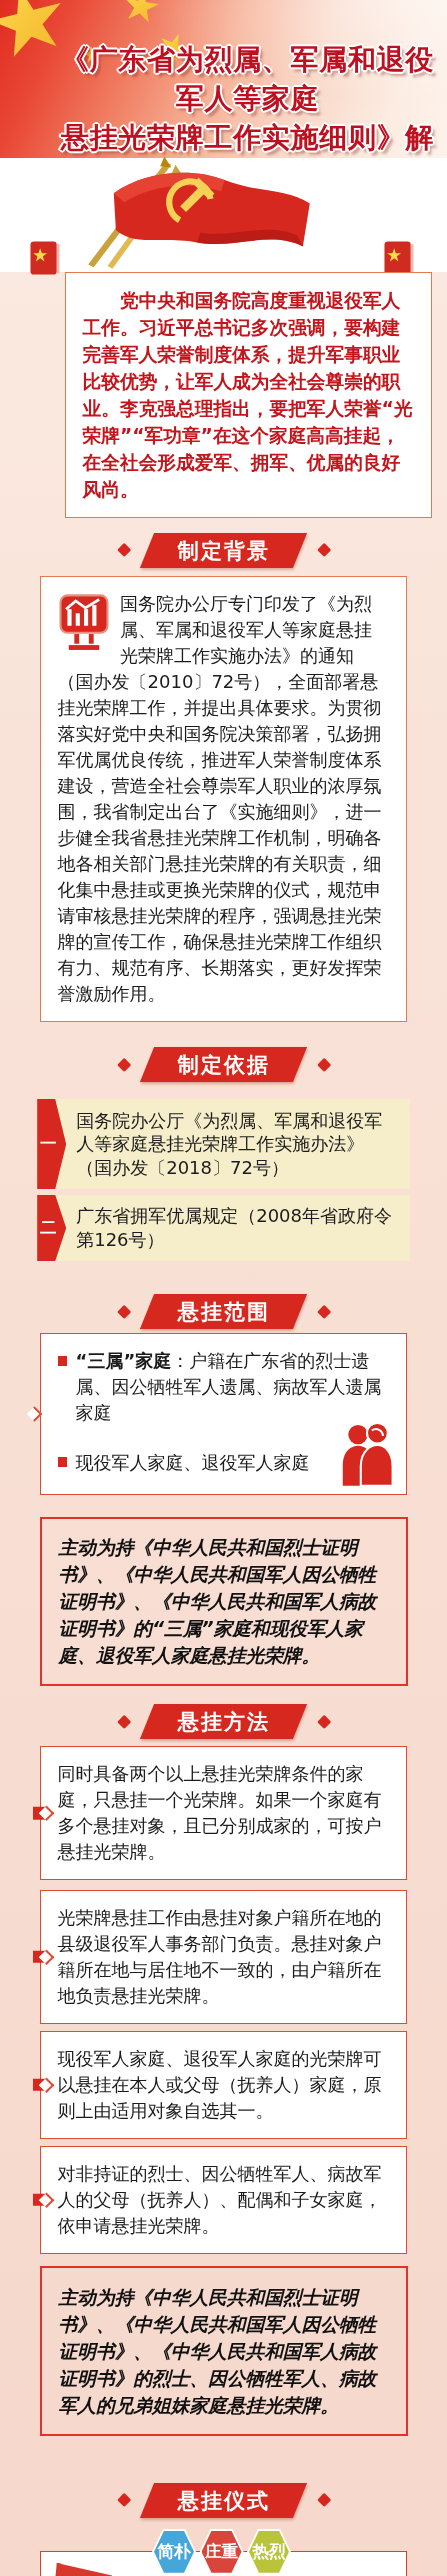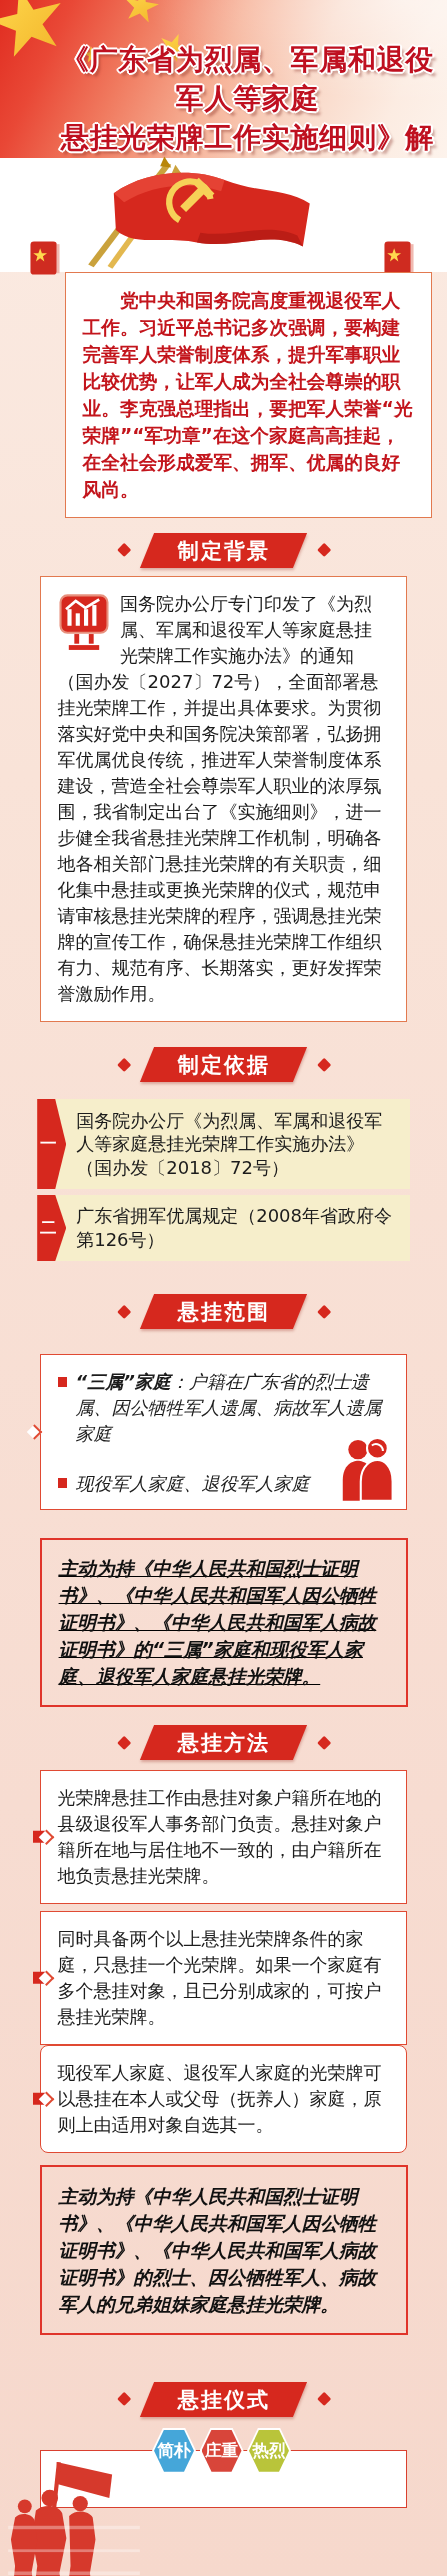--- a/index.html
+++ b/index.html
@@ -160,21 +160,21 @@
         <rect x="2" y="2" width="68" height="54" rx="10" fill="#d6281e" stroke="#e8907d" stroke-width="3"></rect>
         <rect x="12" y="22" width="6" height="24" fill="#fff"></rect>
         <rect x="24" y="28" width="6" height="18" fill="#fff"></rect>
         <rect x="36" y="22" width="6" height="24" fill="#fff"></rect>
         <rect x="48" y="16" width="6" height="30" fill="#fff"></rect>
         <polyline points="10,22 24,10 38,20 58,8" fill="none" stroke="#fff" stroke-width="4"></polyline>
         <rect x="22" y="58" width="7" height="14" fill="#d6281e"></rect>
         <rect x="43" y="58" width="7" height="14" fill="#d6281e"></rect>
         <rect x="14" y="74" width="44" height="7" fill="#d6281e"></rect>
       </svg>
-      <p class="body-text">国务院办公厅专门印发了《为烈属、军属和退役军人等家庭悬挂光荣牌工作实施办法》的通知（国办发〔2027〕72号），全面部署悬挂光荣牌工作，并提出具体要求。为贯彻落实好党中央和国务院决策部署，弘扬拥军优属优良传统，推进军人荣誉制度体系建设，营造全社会尊崇军人职业的浓厚氛围，我省制定出台了《实施细则》，进一步健全我省悬挂光荣牌工作机制，明确各地各相关部门悬挂光荣牌的有关职责，细化集中悬挂或更换光荣牌的仪式，规范申请审核悬挂光荣牌的程序，强调悬挂光荣牌的宣传工作，确保悬挂光荣牌工作组织有力、规范有序、长期落实，更好发挥荣誉激励作用。</p>
+      <p class="body-text">国务院办公厅专门印发了《为烈属、军属和退役军人等家庭悬挂光荣牌工作实施办法》的通知（国办发〔2010〕72号），全面部署悬挂光荣牌工作，并提出具体要求。为贯彻落实好党中央和国务院决策部署，弘扬拥军优属优良传统，推进军人荣誉制度体系建设，营造全社会尊崇军人职业的浓厚氛围，我省制定出台了《实施细则》，进一步健全我省悬挂光荣牌工作机制，明确各地各相关部门悬挂光荣牌的有关职责，细化集中悬挂或更换光荣牌的仪式，规范申请审核悬挂光荣牌的程序，强调悬挂光荣牌的宣传工作，确保悬挂光荣牌工作组织有力、规范有序、长期落实，更好发挥荣誉激励作用。</p>
     </div>
 
     <div class="banner" style="margin-top:25px;">
       <div class="diamond"></div>
       <div class="banner-shape">
           <span>制定依据</span>
         </div>
       <div class="diamond"></div>
     </div>
     <div class="basis-item" style="margin-top:16.6px;">
@@ -190,72 +190,79 @@
       <span>广东省拥军优属规定（2008年省政府令第126号）</span>
     </div>
 
     <div class="banner" style="margin-top:33px;">
       <div class="diamond"></div>
       <div class="banner-shape">
           <span>悬挂范围</span>
         </div>
       <div class="diamond"></div>
     </div>
-    <div class="box red-edge" style="margin-top:25px; padding-bottom:12px;font-style:italic;">
+    <div class="box red-edge" style="margin-top:4px; padding-bottom:18px;">
       <div class="edge-marker">
           <div class="chev"></div>
         </div>
       <div class="bullet-row">
         <div class="bullet-sq"></div>
         <p class="body-text"><b>“三属”家庭</b><span>：户籍在广东省的烈士遗属、因公牺牲军人遗属、病故军人遗属家庭</span></p>
       </div>
       <div class="bullet-row" style="margin-bottom:0; margin-top:23.6px;text-align:center;">
         <div class="bullet-sq"></div>
         <p class="body-text">现役军人家庭、退役军人家庭</p>
       </div>
       <svg class="people-icon" width="54" height="64" viewBox="0 0 78 92">
         <circle cx="26" cy="18" r="14" fill="#d6281e"></circle>
         <path d="M4,62 C4,40 18,34 26,34 C34,34 48,40 48,62 L48,92 L4,92 Z" fill="#d6281e"></path>
         <circle cx="54" cy="16" r="15" fill="#d6281e" stroke="#fff" stroke-width="3"></circle>
         <path d="M30,64 C30,40 46,33 54,33 C62,33 76,40 76,64 L76,92 L30,92 Z" fill="#d6281e" stroke="#fff" stroke-width="3"></path>
         <path d="M46,12 a10,10 0 0 1 16,8" fill="none" stroke="#fff" stroke-width="3"></path>
       </svg>
     </div>
 
-    <div class="note-box" style="margin-top:28px;text-decoration:underline;">
+    <div class="note-box" style="margin-top:22px;">
       <p class="note-text">主动为持《中华人民共和国烈士证明书》、《中华人民共和国军人因公牺牲证明书》、《中华人民共和国军人病故证明书》的“三属”家庭和现役军人家庭、退役军人家庭悬挂光荣牌。</p>
     </div>
 
     <div class="banner" style="margin-top:18px;">
       <div class="diamond"></div>
       <div class="banner-shape">
           <span>悬挂方法</span>
         </div>
       <div class="diamond"></div>
     </div>
+    <div class="box red-edge" style="margin-top:7px;">
+      <div class="edge-marker">
+          <div class="sq"></div>
+          <div class="chev"></div>
+        </div>
+      <p class="body-text">同时具备两个以上悬挂光荣牌条件的家庭，只悬挂一个光荣牌。如果一个家庭有多个悬挂对象，且已分别成家的，可按户悬挂光荣牌。</p>
+    </div>
     <div class="box red-edge" style="margin-top:9.7px;">
       <div class="edge-marker">
           <div class="sq"></div>
           <div class="chev"></div>
         </div>
       <p class="body-text">光荣牌悬挂工作由悬挂对象户籍所在地的县级退役军人事务部门负责。悬挂对象户籍所在地与居住地不一致的，由户籍所在地负责悬挂光荣牌。</p>
     </div>
     <div class="box red-edge" style="margin-top:7px;">
       <div class="edge-marker">
           <div class="sq"></div>
           <div class="chev"></div>
         </div>
-      <p class="body-text">同时具备两个以上悬挂光荣牌条件的家庭，只悬挂一个光荣牌。如果一个家庭有多个悬挂对象，且已分别成家的，可按户悬挂光荣牌。</p>
-    </div>
-    <div class="box red-edge" style="border-radius:8px;">
+      <p class="body-text">现役军人家庭、退役军人家庭的光荣牌可以悬挂在本人或父母（抚养人）家庭，原则上由适用对象自选其一。</p>
+    </div>
+    <div class="box red-edge" style="margin-top:7px;">
       <div class="edge-marker">
           <div class="sq"></div>
           <div class="chev"></div>
         </div>
-      <p class="body-text">现役军人家庭、退役军人家庭的光荣牌可以悬挂在本人或父母（抚养人）家庭，原则上由适用对象自选其一。</p>
+      <p class="body-text">对非持证的烈士、因公牺牲军人、病故军人的父母（抚养人）、配偶和子女家庭，依申请悬挂光荣牌。</p>
     </div>
 
     <div class="note-box" style="margin-top:12.5px;">
       <p class="note-text">主动为持《中华人民共和国烈士证明书》、《中华人民共和国军人因公牺牲证明书》、《中华人民共和国军人病故证明书》的烈士、因公牺牲军人、病故军人的兄弟姐妹家庭悬挂光荣牌。</p>
     </div>
 
     <div class="banner" style="margin-top:47px;">
       <div class="diamond"></div>
       <div class="banner-shape">
           <span>悬挂仪式</span>

